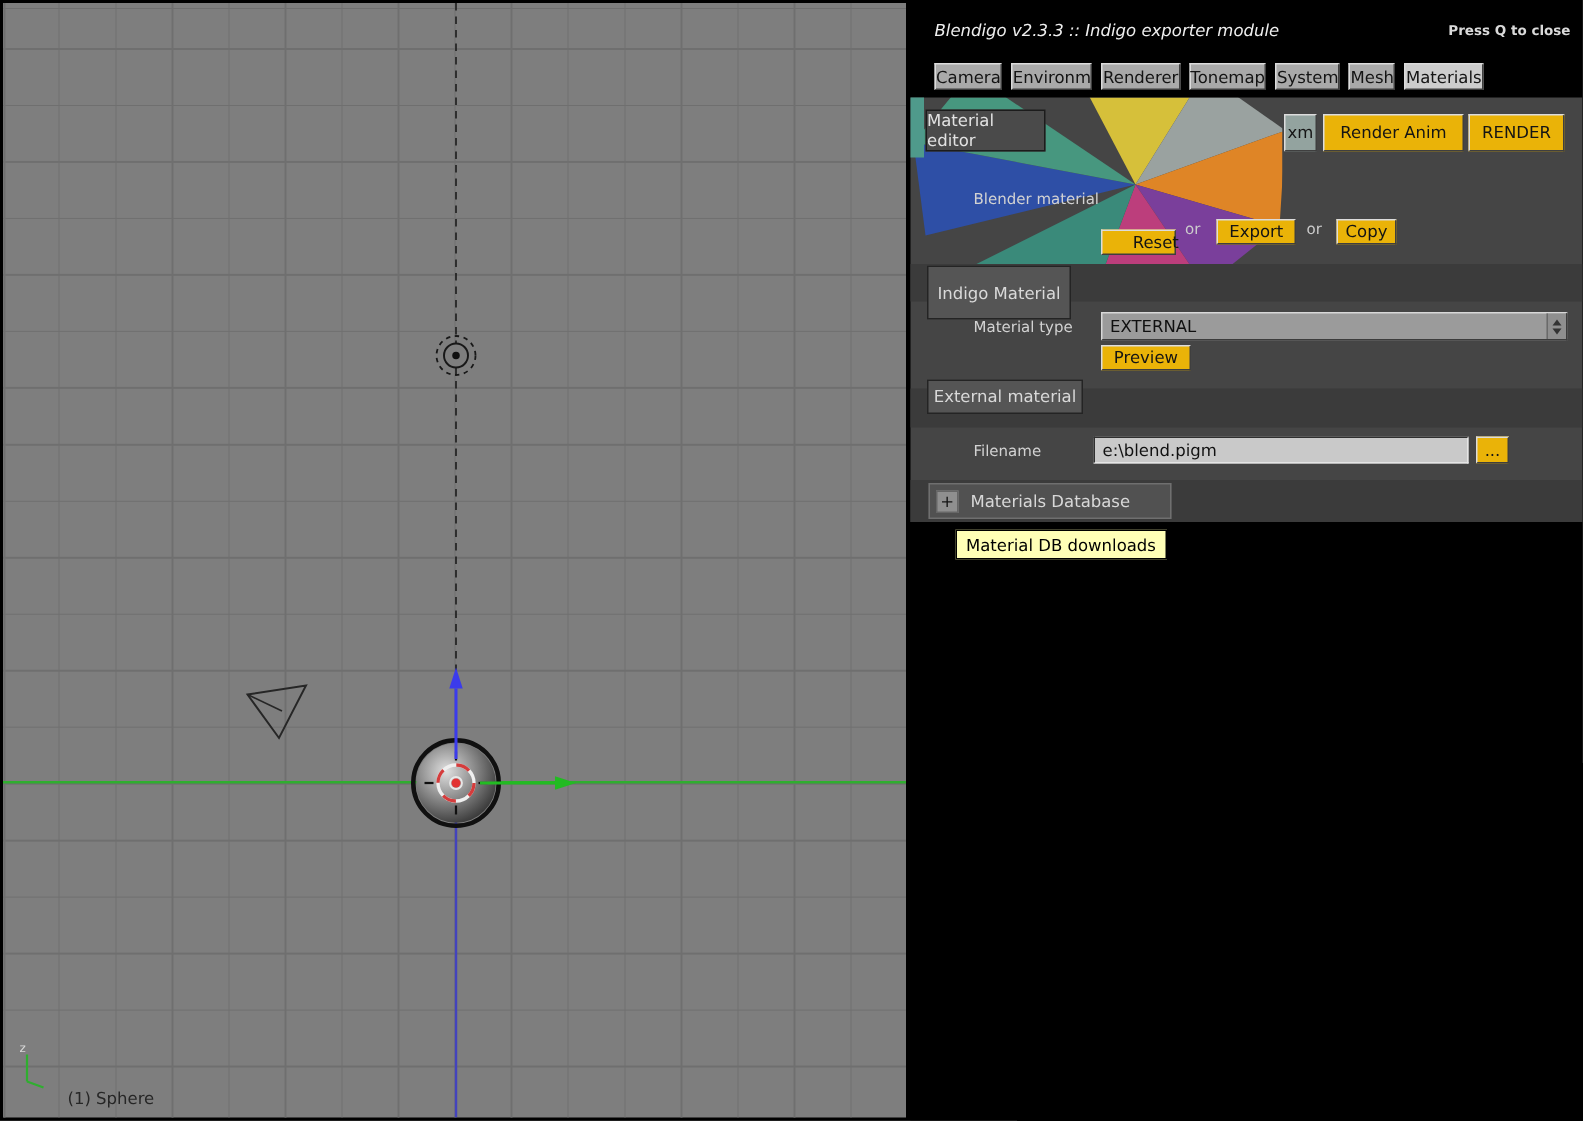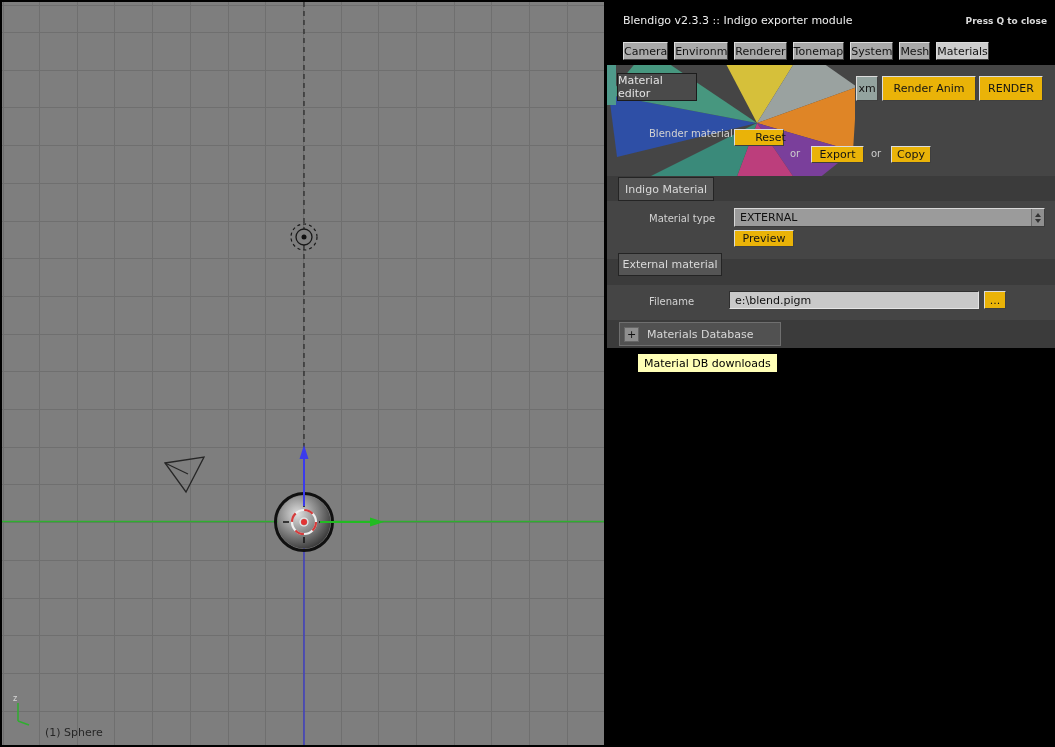--- a/index.html
+++ b/index.html
@@ -9,21 +9,21 @@
   
   #viewport{position:absolute;left:2px;top:2px;width:602px;height:743px;background:#7e7e7e;
     background-image:
       repeating-linear-gradient(to right,#6f6f6f 0 1px,transparent 1px 37.7px),
       repeating-linear-gradient(to bottom,#6f6f6f 0 1px,transparent 1px 37.7px);
     background-position:37px 30px,37px 30px;}
   #viewport svg{position:absolute;left:0;top:0;}
 
   
   #panel{position:absolute;left:607px;top:0;width:448px;height:747px;background:#000;}
-  #panel-title{position:absolute;left:16px;top:14px;font-size:11px;color:#efefef;}
+  #panel-title{position:absolute;left:16px;top:14px;font-size:11px;color:#efefef;font-style:italic;}
   #close-hint{position:absolute;right:8px;top:16px;font-size:9px;font-weight:bold;color:#d9d9d9;}
 
   #tabs-row{position:absolute;left:16px;top:42px;height:18px;display:flex;gap:6px;}
   .tabbtn{background:#a9a9a9;color:#141414;font-size:11px;display:flex;align-items:center;justify-content:center;
     padding:0 0;border-top:1px solid #dcdcdc;border-left:1px solid #dcdcdc;
     border-right:1px solid #3f3f3f;border-bottom:1px solid #3f3f3f;cursor:default;}
   .tabbtn.active{background:#cdcdcd;}
 
   #main-area{position:absolute;left:0;top:65px;width:448px;height:283px;background:#454545;}
 
@@ -158,28 +158,28 @@
 
     <div id="me-tab" class="panel-tab" style="left:10px;top:8px;width:80px;height:28px;">Material editor</div>
 
     <div class="btn dark" style="left:249px;top:11px;width:22px;height:25px;">xm</div>
     <div class="btn" style="left:275px;top:11px;width:94px;height:25px;">Render Anim</div>
     <div class="btn" style="left:372px;top:11px;width:64px;height:25px;text-align:center;">RENDER</div>
 
     <div class="label" style="left:16px;top:63px;">Blender material</div>
 
 
-    <div class="btn" style="left:127px;top:64px;width:50px;height:17px;padding-left:23px;">Reset</div>
+    <div class="btn" style="left:127px;top:88px;width:50px;height:17px;padding-left:23px;">Reset</div>
     <div class="orlbl" style="left:183px;top:83px;">or</div>
     <div class="btn" style="left:204px;top:81px;width:53px;height:17px;">Export</div>
     <div class="orlbl" style="left:264px;top:83px;">or</div>
     <div class="btn" style="left:284px;top:81px;width:40px;height:17px;">Copy</div>
 
     <div class="strip" style="top:111px;height:25px;"></div>
-    <div class="panel-tab" style="left:11px;top:112px;width:96px;height:24px;text-align:center;">Indigo Material</div>
+    <div class="panel-tab" style="left:11px;top:112px;width:96px;height:36px;text-align:center;">Indigo Material</div>
 
     <div class="label" style="left:16px;top:148px;">Material type</div>
 
     <div class="dd" style="left:127px;top:143px;width:311px;height:19px;">
       <div class="val">EXTERNAL</div>
       <div class="spin">
         <div class="tri-up"></div>
         <div class="tri-down"></div>
       </div>
     </div>

